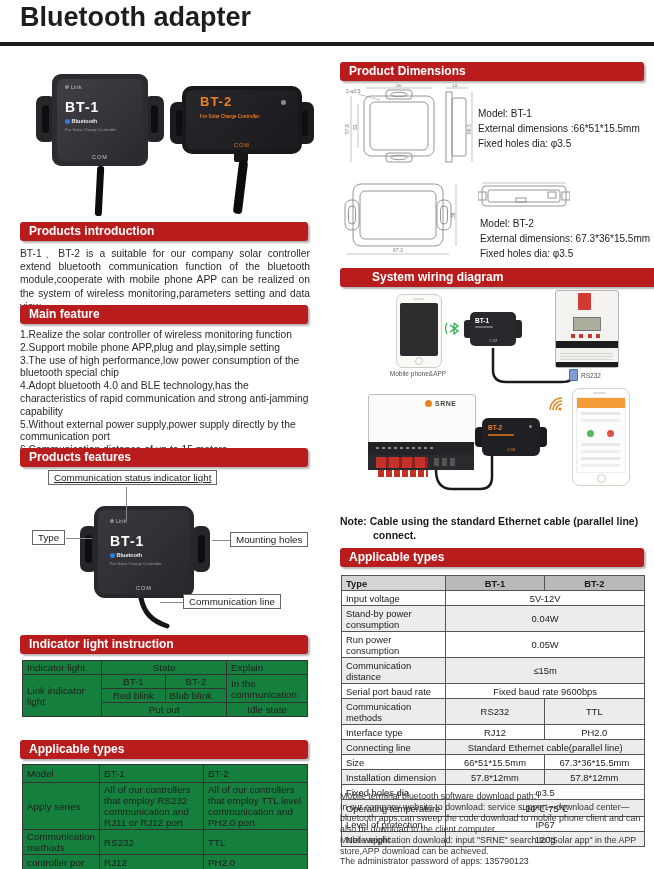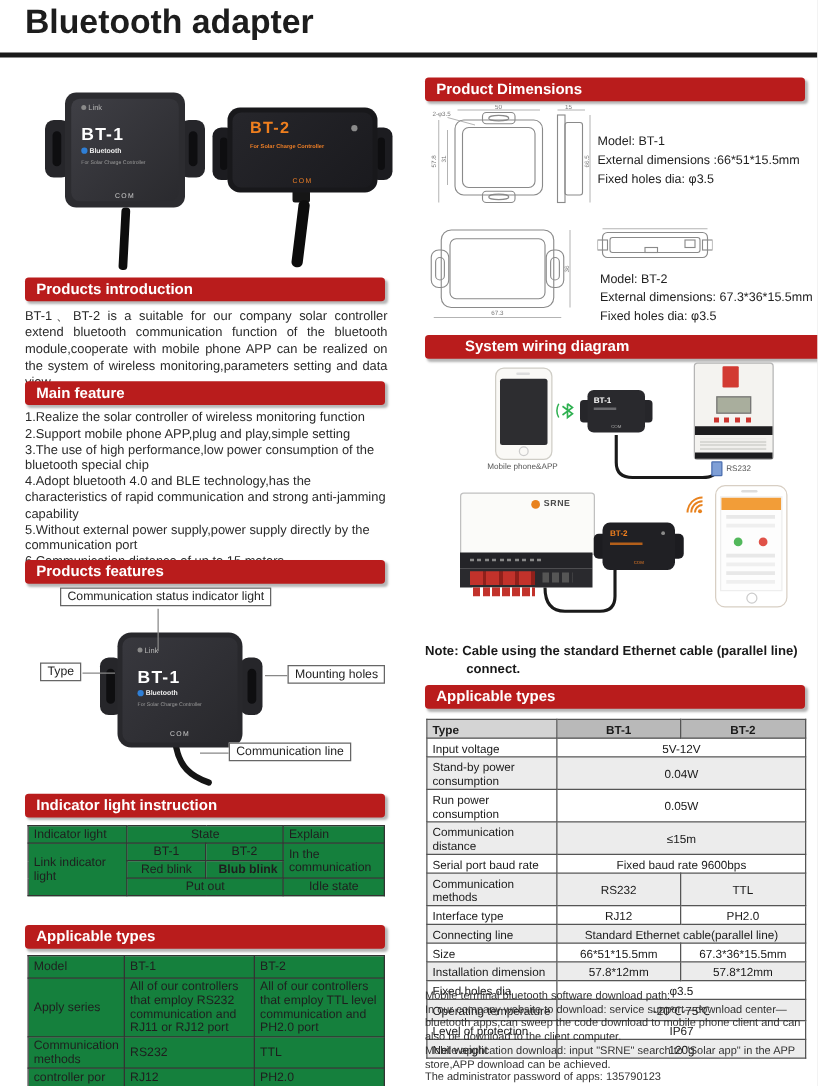--- a/index.html
+++ b/index.html
@@ -95,21 +95,21 @@
     <div class="feat">1.Realize the solar controller of wireless monitoring function</div>
     <div class="feat">2.Support mobile phone APP,plug and play,simple setting</div>
     <div class="feat">3.The use of high performance,low power consumption of the bluetooth special chip</div>
     <div class="feat">4.Adopt bluetooth 4.0 and BLE technology,has the characteristics of rapid communication and strong anti-jamming capability</div>
     <div class="feat">5.Without external power supply,power supply directly by the communication port</div>
     <div class="feat">6.Communication distance of up to 15 meters</div>
   </div>
 
   <div class="sbar left" style="left:20px;top:448px;">Products features</div>
   <div class="abs" style="left:20px;top:470px;width:292px;height:162px;">
-    <div class="callout" style="left:28px;top:0px;">Communication status indicator light</div>
+    <div class="callout" style="left:28px;top:0px;text-decoration:underline;">Communication status indicator light</div>
     <div class="cline" style="left:106px;top:17px;width:1px;height:34px;"></div>
     <div class="callout" style="left:12px;top:60px;">Type</div>
     <div class="cline" style="left:46px;top:68px;width:26px;height:1px;"></div>
     <div class="callout" style="left:210px;top:62px;">Mounting holes</div>
     <div class="cline" style="left:192px;top:70px;width:18px;height:1px;"></div>
     <div class="callout" style="left:163px;top:124px;">Communication line</div>
     <div class="cline" style="left:140px;top:132px;width:23px;height:1px;"></div>
 
     <div class="ear" style="left:60px;top:56px;width:18px;height:46px;">
         <div class="slot" style="left:5px;top:9px;width:7px;height:28px;"></div>
@@ -139,21 +139,21 @@
       <td style="width:74px;">Explain</td>
     </tr>
     <tr>
       <td rowspan="3">Link indicator light</td>
       <td style="width:66px;text-align:center;">BT-1</td>
       <td style="width:64px;text-align:center;">BT-2</td>
       <td rowspan="2">In the communication</td>
     </tr>
     <tr>
       <td style="text-align:center;">Red blink</td>
-      <td style="text-align:right;font-weight:bold;">Blub blink</td>
+      <td style="text-align:left;">Blub blink</td>
     </tr>
     <tr>
       <td colspan="2" style="text-align:center;">Put out</td>
       <td style="text-align:center;">Idle state</td>
     </tr>
   </tbody>
     </table>
 
   <div class="sbar left" style="left:20px;top:740px;">Applicable types</div>
   <table class="dtab abs" style="left:22px;top:764px;width:286px;">

